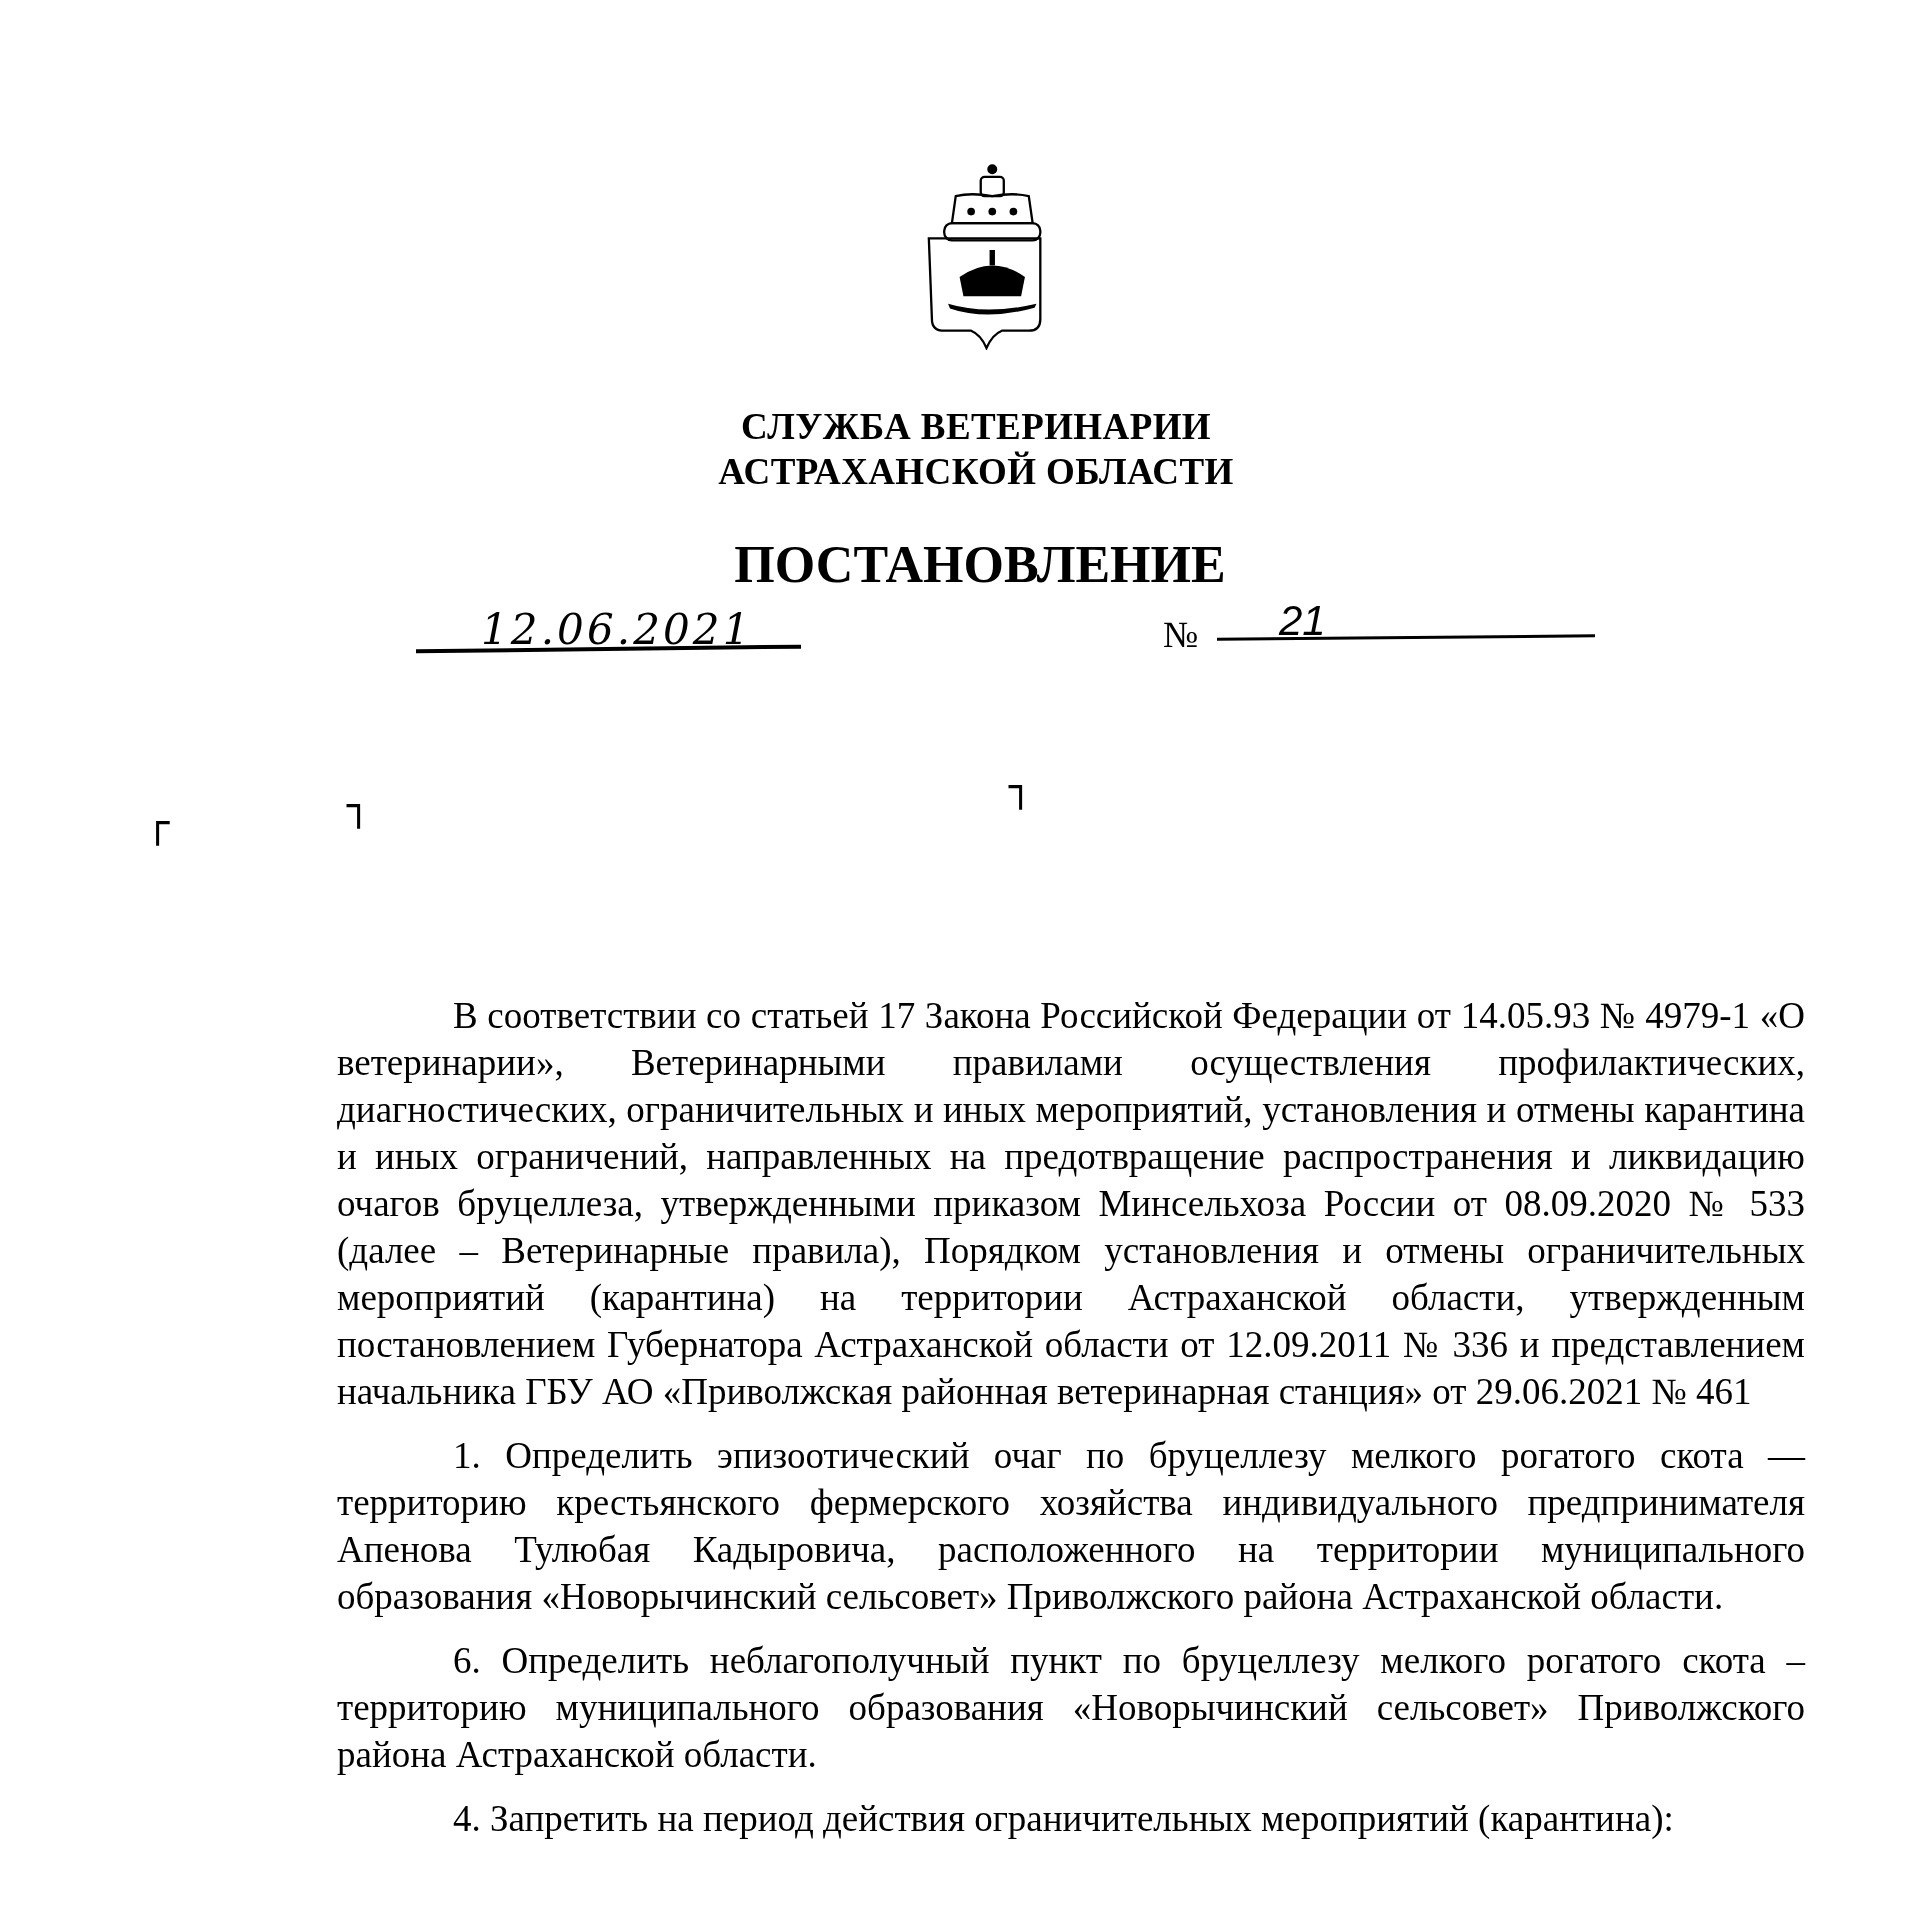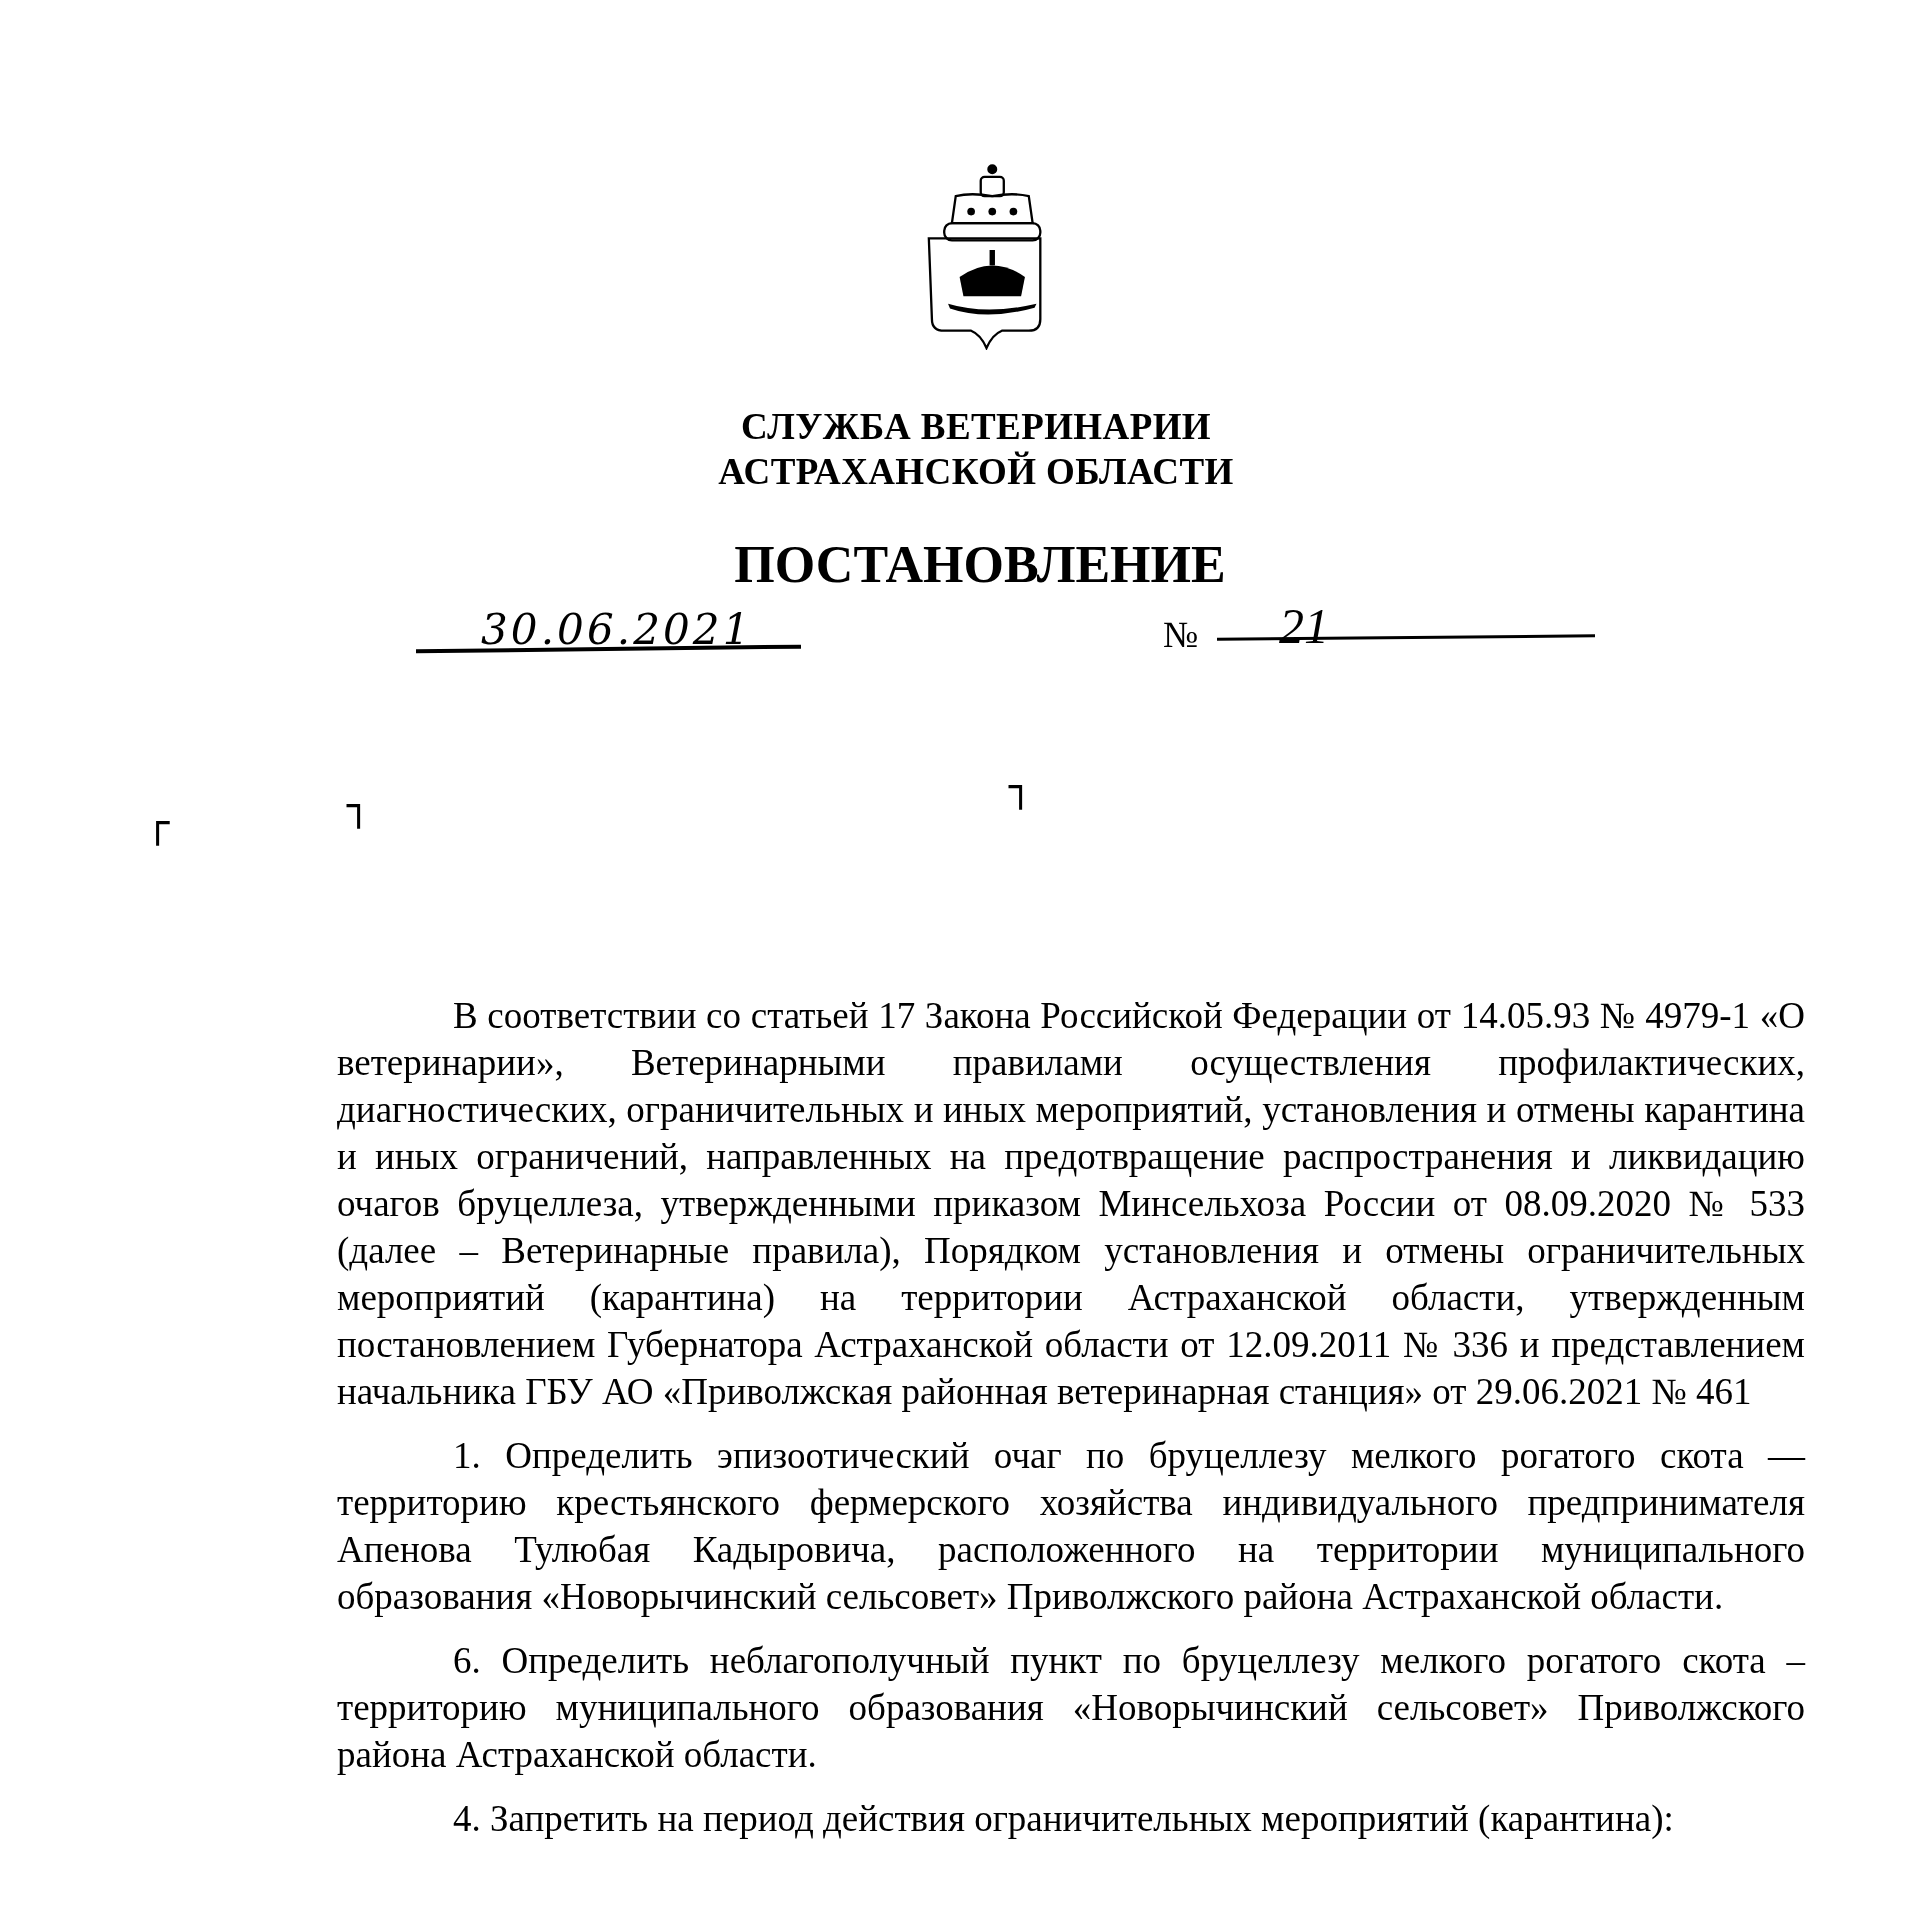--- a/index.html
+++ b/index.html
@@ -16,22 +16,22 @@
   .doc-title { position:absolute; top:539px; left:27px; width:1906px; text-align:center;
                font-weight:bold; font-size:52px; line-height:1; }
 
   .date-field { position:absolute; left:416px; top:605px; width:385px; height:50px; }
   .date-field .hand { position:absolute; left:65px; top:0; font-family:"DejaVu Serif",serif;
         font-style:italic; font-size:42px; letter-spacing:3.1px; }
   .date-field .line { position:absolute; left:0; top:42px; width:385px; height:3.9px; background:#000;
         transform:rotate(-0.7deg); }
   .num-label { position:absolute; left:1163px; top:613px; font-size:37px; }
   .num-field { position:absolute; left:1217px; top:597px; width:378px; height:50px; }
-  .num-field .hand { position:absolute; left:62px; top:0; font-family:Liberation Serif, serif;
-        font-style:italic; font-size:50px; }
+  .num-field .hand { position:absolute; left:62px; top:0; font-family:Liberation Sans, sans-serif;
+        font-style:italic; font-size:42px; }
   .num-field .line { position:absolute; left:0; top:39px; width:378px; height:3.1px; background:#000;
         transform:rotate(-0.5deg); }
 
   .corner { position:absolute; font-size:39px; font-family:"DejaVu Sans",sans-serif; line-height:1; }
   .subject { position:absolute; left:389px; top:782px; font-size:37px; line-height:1.5; }
   .subject .l2 { padding-left:31px; display:block; }
 
   .body-text { position:absolute; left:320px; top:975px; width:1502px; font-size:37px; line-height:47px;
                text-align:justify; }
   .body-text p { margin:17px; }
@@ -60,21 +60,21 @@
       <path d="M90 330 Q175 270 260 330 L250 380 L100 380 Z"></path>
       <path d="M60 400 Q160 430 290 400 L285 410 Q160 445 65 412 Z"></path>
     </g>
   </svg>
 
   <div class="org l1">СЛУЖБА ВЕТЕРИНАРИИ</div>
   <div class="org l2">АСТРАХАНСКОЙ ОБЛАСТИ</div>
   <div class="doc-title">ПОСТАНОВЛЕНИЕ</div>
 
   <div class="date-field">
-    <span class="hand">30.06.2021</span>
+    <span class="hand">12.06.2021</span>
     <div class="line"></div>
   </div>
   <div class="num-label">№</div>
   <div class="num-field">
     <span class="hand">21</span>
     <div class="line"></div>
   </div>
 
   <div class="corner" style="left:146px; top:803px;">┌</div>
   <div class="corner" style="left:347px; top:786px;">┐</div>

